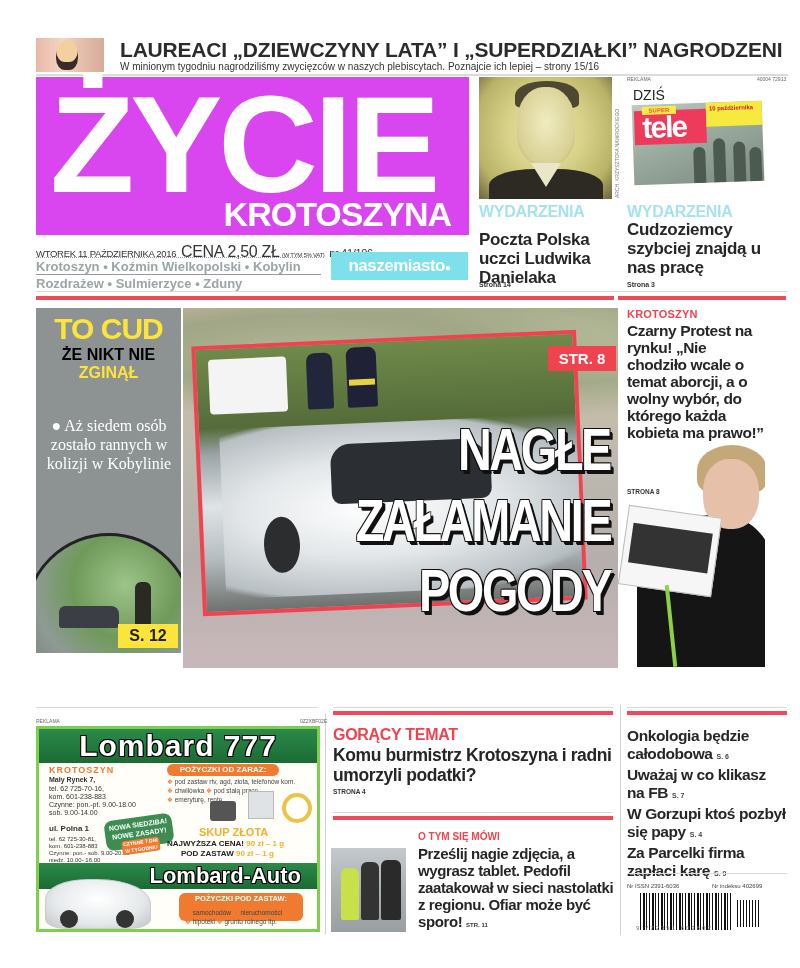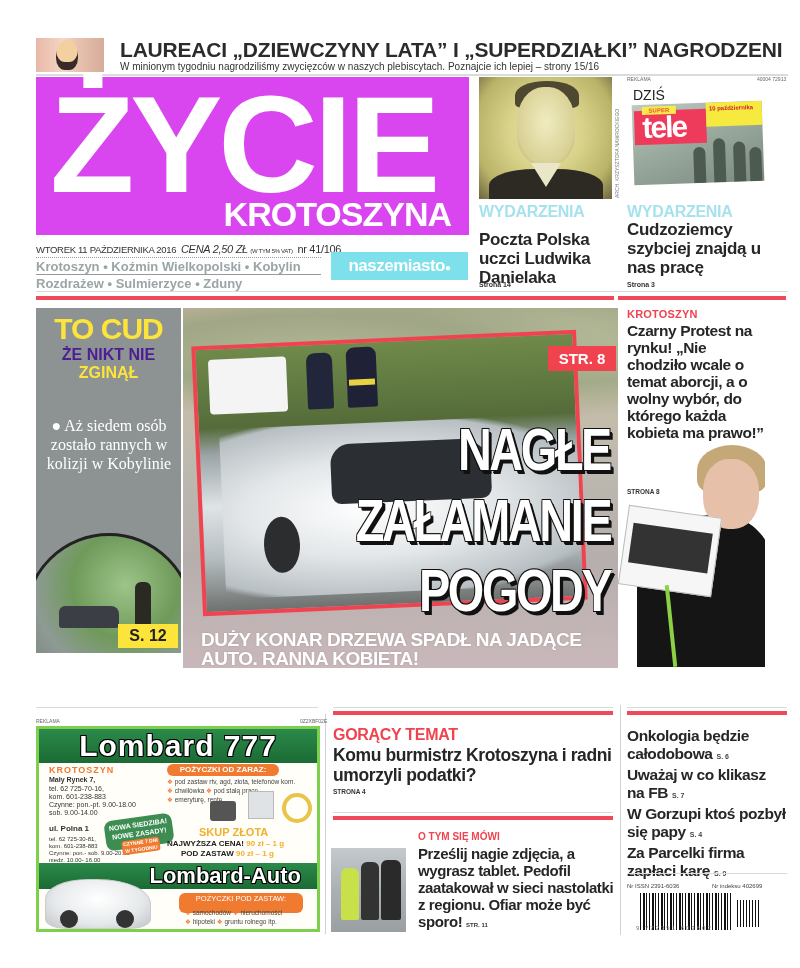--- a/index.html
+++ b/index.html
@@ -12,21 +12,21 @@
   #top-thumb .face { position:absolute; left:20px; top:2px; width:22px; height:30px; border-radius:50% 50% 40% 40%; background:#f2d0a0; box-shadow: inset 0 -8px 0 #3b2a2a; }
   #top-headline { left: 120px; top: 38px; font-size: 21px; font-weight: bold; color: #2b2b2b; letter-spacing: -0.2px; white-space: nowrap; }
   #top-subline { left: 120px; top: 61px; font-size: 10px; color: #333; white-space: nowrap; }
   .hr-grey { height: 2px; background: #d8dcdc; }
 
   
   #masthead { left: 36px; top: 77px; width: 433px; height: 158px; background: #d946ef; }
   #masthead-title { position:absolute; left: 14px; top: -2px; font-size: 138px; font-weight: bold; color: #fff; letter-spacing: -4px; line-height: 1; }
   #masthead-sub { position:absolute; right: 18px; bottom: 4px; font-size: 34px; font-weight: bold; color: #fff; letter-spacing: -1px; line-height: 1; }
   #issue-line { left: 36px; top: 243px; font-size: 9.5px; color: #333; white-space: nowrap; letter-spacing: -0.3px; }
-  #issue-line .price { font-size: 11px; font-style: italic; }
+  #issue-line .price { font-size: 16px; }
   #issue-line .small { font-size: 6px; }
   #issue-line .nr { font-size: 11px; }
   #towns1 { left: 36px; top: 257px; font-size: 13px; font-weight: bold; color: #9aa5a6; white-space: nowrap; border-top: 1px dotted #999; padding-top: 1px; width: 285px; }
   #towns2 { left: 36px; top: 274px; font-size: 13px; font-weight: bold; color: #9aa5a6; white-space: nowrap; border-top: 1px solid #999; padding-top: 1px; width: 285px; }
   #naszemiasto { left: 331px; top: 252px; width: 137px; height: 28px; background: #7ee0ea; color: #fff; font-size: 17px; font-weight: bold; text-align: center; line-height: 28px; letter-spacing: -0.5px; }
 
   
   #photo-daniel { left: 479px; top: 77px; width: 133px; height: 122px; background: radial-gradient(ellipse at 50% 45%, #e9e4a8 0%, #d9d28a 40%, #b9b368 75%, #6b6440 100%); overflow:hidden; }
   #photo-daniel .head { position:absolute; left:38px; top:10px; width:58px; height:78px; border-radius: 45% 45% 40% 40%; background: radial-gradient(ellipse at 50% 45%, #f0ecc0 0%, #d8d094 70%, #a49c60 100%); }
   #photo-daniel .hair { position:absolute; left:36px; top:4px; width:64px; height:28px; border-radius: 50% 50% 20% 20%; background:#4e4830; }
@@ -51,21 +51,21 @@
   #strona1 { left: 479px; top: 281px; }
   #wyd2 { left: 627px; top: 203px; }
   #head2 { left: 627px; top: 220px; width: 150px; }
   #strona2 { left: 627px; top: 281px; }
 
   .red-rule { height: 4px; background: #f04a5a; }
 
   
   #cud-box { left: 36px; top: 308px; width: 145px; height: 345px; background: #8d9392; overflow: hidden; }
   #cud-title { position:absolute; left:0; width:145px; top: 6px; text-align:center; color: #fde43a; font-weight: bold; font-size: 30px; line-height: 30px; letter-spacing: -1px; }
-  #cud-sub1 { position:absolute; left:0; width:145px; top: 38px; text-align:center; color:#4c1d95; font-weight:bold; font-size: 16px; line-height: 17px; }
+  #cud-sub1 { position:absolute; left:0; width:145px; top: 38px; text-align:center; color:#000000; font-weight:bold; font-size: 16px; line-height: 17px; }
   #cud-sub2 { position:absolute; left:0; width:145px; top: 56px; text-align:center; color:#fde43a; font-weight:bold; font-size: 16px; line-height: 17px; }
   #cud-text { position:absolute; left:8px; width:130px; top: 108px; text-align:center; color:#fff; font-family: "Liberation Serif","DejaVu Serif",serif; font-size: 16px; line-height: 19px; }
   #cud-circle { position:absolute; left: -12px; top: 225px; width: 170px; height: 170px; border-radius: 50%; border: 3px solid #222; background: radial-gradient(circle at 60% 30%, #9dc48a 0%, #6f9a5a 35%, #8e9a94 60%, #6e7674 100%); overflow:hidden; }
   #cud-circle .car { position:absolute; left:32px; top:70px; width:60px; height:22px; background:#3b3e44; border-radius: 6px 8px 3px 3px; }
   #cud-circle .man { position:absolute; left:108px; top:46px; width:16px; height:46px; background:#2a2a22; border-radius: 6px 6px 2px 2px; }
   #s12-badge { position:absolute; left: 82px; top: 316px; width: 60px; height: 24px; background: #fde43a; color: #222; font-weight: bold; font-size: 16px; text-align:center; line-height: 24px; }
 
   
   #main-photo { left: 183px; top: 308px; width: 435px; height: 360px; background: linear-gradient(180deg,#cbb7a3 0%, #c8bea6 20%, #bcb9b0 45%, #b6aeac 70%, #c9b8bb 100%); overflow: hidden; }
   #main-photo .trees { position:absolute; left:0; top:0; width:435px; height:110px; background: radial-gradient(ellipse at 30% 40%, #a7b58e 0%, #8fa07a 40%, transparent 70%), radial-gradient(ellipse at 80% 30%, #b4c39c 0%, #94a37e 40%, transparent 70%); opacity:.7; }
@@ -115,21 +115,21 @@
   #gold-items .laptop { position:absolute; left:44px; top:2px; width:26px; height:28px; background:#dfe3e6; border:1px solid #bbb; }
   #gold-items .ring { position:absolute; left:78px; top:4px; width:30px; height:30px; border-radius:50%; border:4px solid #e8c44a; }
   #lb-cena1 { position:absolute; left: 128px; top: 110px; font-size: 8px; font-weight:bold; color: #222; white-space: nowrap; }
   #lb-cena2 { position:absolute; left: 142px; top: 120px; font-size: 8px; font-weight:bold; color: #222; white-space: nowrap; }
   .lb-price { color: #f0b030; }
   #lombard-auto { position:absolute; left:0; top: 134px; width:100%; height: 26px; background: linear-gradient(180deg,#2b8a4a 0%,#1b6b34 100%); }
   #lombard-auto span { position:absolute; right: 16px; top: 0; color:#fff; font-weight:bold; font-size: 22px; line-height: 26px; text-shadow: 1px 1px 0 #000, -1px -1px 0 #000, 1px -1px 0 #000, -1px 1px 0 #000; }
   #auto-car { position:absolute; left: 6px; top: 150px; width: 106px; height: 50px; background: radial-gradient(ellipse at 50% 40%, #ffffff 0%, #e6e9eb 60%, #bfc4c7 100%); border-radius: 40% 50% 20% 20%; border:1px solid #ccc; }
   #auto-car .w1, #auto-car .w2 { position:absolute; top:30px; width:18px; height:18px; border-radius:50%; background:#333; }
   #auto-car .w1 { left: 14px; } #auto-car .w2 { left: 70px; }
-  #pozyczki-pill2 { position:absolute; left: 140px; top: 164px; width: 124px; height: 20px; border-radius: 6px; background: #f07a30; color: #fff; font-weight: normal; font-size: 7.5px; text-align:center; line-height: 12px; }
+  #pozyczki-pill2 { position:absolute; left: 140px; top: 164px; width: 124px; height: 28px; border-radius: 6px; background: #f07a30; color: #fff; font-weight: bold; font-size: 7.5px; text-align:center; line-height: 12px; }
   .lb-item2 { position:absolute; left: 146px; font-size: 6.5px; color: #444; white-space: nowrap; }
 
   .vsep { width: 1px; background: #cfd3d3; }
 
   #goracy-label { left: 333px; top: 726px; font-size: 16px; font-weight: bold; color: #f0434f; letter-spacing: -0.3px; }
   #goracy-head { left: 333px; top: 745px; width: 280px; font-size: 17.5px; font-weight: bold; color: #262626; line-height: 20px; letter-spacing: -0.4px; }
   #strona4 { left: 333px; top: 788px; font-size: 6.5px; font-weight: bold; color: #333; }
 
   #otym-photo { left: 331px; top: 848px; width: 75px; height: 84px; background: linear-gradient(180deg,#c3c9cc 0%,#aab1b4 50%,#9aa0a2 100%); overflow:hidden; }
   #otym-photo .p1 { position:absolute; left:10px; top:20px; width:18px; height:52px; background:#c8e04a; border-radius:6px 6px 2px 2px; }
@@ -226,21 +226,20 @@
       </div>
     <div class="car">
         <div class="window"></div>
         <div class="wheel"></div>
       </div>
   </div>
   <div id="str8-badge">STR. 8</div>
   <div id="nagle1" class="nagle">NAGŁE</div>
   <div id="nagle2" class="nagle">ZAŁAMANIE</div>
   <div id="nagle3" class="nagle">POGODY</div>
-  <div id="main-sub">DUŻY KONAR DRZEWA SPADŁ NA JADĄCE AUTO. RANNA KOBIETA!</div>
 </div>
 
 <div id="protest-photo" class="abs">
   <div class="body"></div>
     <div class="hair"></div>
     <div class="face"></div>
   <div class="sign">
       <div class="inner"></div>
     </div>
     <div class="stick"></div>

